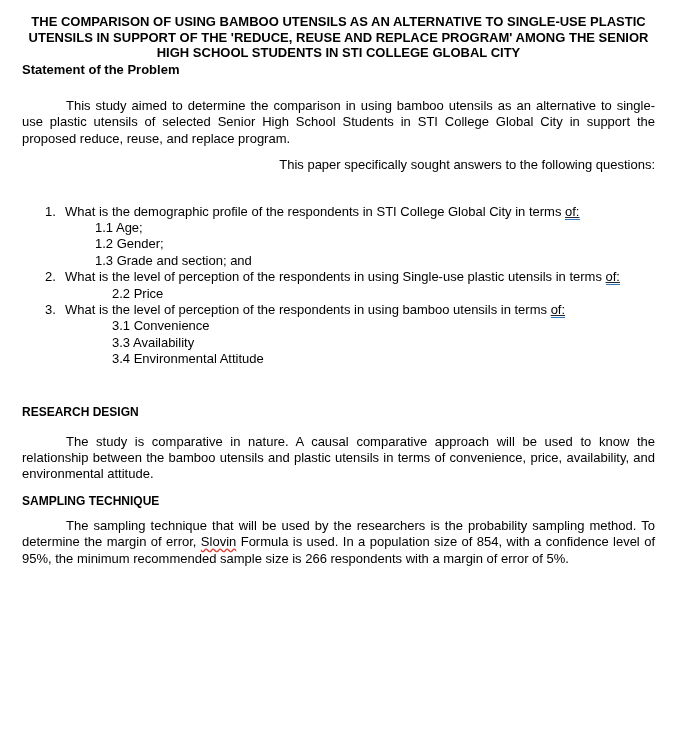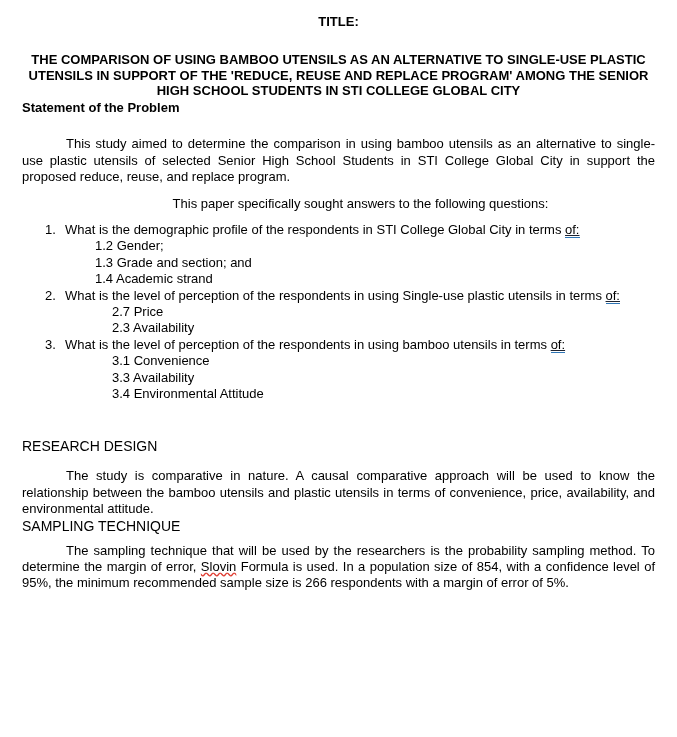--- a/index.html
+++ b/index.html
@@ -33,91 +33,89 @@
   .statement-heading {
     font-weight: bold;
     margin: 1px 0 20px 0;
   }
   .para {
     margin: 0;
     text-align: justify;
     text-indent: 44px;
   }
   .intro-para   { margin-bottom: 10px; }
-  .lead-para    { text-align: center; margin-bottom: 10px; }
+  .lead-para    { text-align: right; margin-bottom: 30px; }
   .questions    { margin-bottom: 36px; }
   .q-row {
     position: relative;
     padding-left: 43px;
     text-align: justify;
   }
   .q-num {
     position: absolute;
     left: 23px;
     top: 0;
   }
   .subs-a { padding-left: 73px; }
   .subs-b { padding-left: 90px; }
   .sub-line { text-align: left; }
   .section-heading {
-    font-size: 14px;
-    font-weight: normal;
+    font-size: 12px;
+    font-weight: bold;
     line-height: 17px;
     margin: 0 0 13px 0;
   }
-  .research-para { }
+  .research-para { margin-bottom: 10px; }
   .sampling-heading { margin-bottom: 8px; }
   .grammar {
     text-decoration: underline;
     text-decoration-color: #1f2430;
     border-bottom: 1px solid var(--grammar-color, #2e75b6);
   }
   .spell {
     text-decoration: underline;
     text-decoration-style: wavy;
     text-decoration-color: var(--spell-color, #e03c31);
     text-decoration-skip-ink: none;
   }
 </style>
 </head>
 <body style="color: rgb(0, 0, 0);">
 
 <div class="doc">
 
-  <p class="title-label">TITLE:</p>
 
   <p class="main-title">THE COMPARISON OF USING BAMBOO UTENSILS AS AN ALTERNATIVE TO SINGLE-USE PLASTIC UTENSILS IN SUPPORT OF THE 'REDUCE, REUSE AND REPLACE PROGRAM' AMONG THE SENIOR HIGH SCHOOL STUDENTS IN STI COLLEGE GLOBAL CITY</p>
 
   <p class="statement-heading">Statement of the Problem</p>
 
   <p class="para intro-para">This study aimed to determine the comparison in using bamboo utensils as an alternative to single-use plastic utensils of selected Senior High School Students in STI College Global City in support the proposed reduce, reuse, and replace program.</p>
 
   <p class="para lead-para">This paper specifically sought answers to the following questions:</p>
 
   <div class="questions">
 
     <div class="q-row">
       <span class="q-num">1.</span>
       <span>What is the demographic profile of the respondents in STI College Global City in terms</span>
       <span class="grammar">of:</span>
     </div>
     <div class="subs-a">
+      <div class="sub-line">1.1 Age;</div>
       <div class="sub-line">1.2 Gender;</div>
       <div class="sub-line">1.3 Grade and section; and</div>
-      <div class="sub-line">1.4 Academic strand</div>
     </div>
 
     <div class="q-row">
       <span class="q-num">2.</span>
       <span>What is the level of perception of the respondents in using Single-use plastic utensils in terms</span>
       <span class="grammar">of:</span>
     </div>
     <div class="subs-b">
-      <div class="sub-line">2.7 Price</div>
-      <div class="sub-line">2.3 Availability</div>
+      <div class="sub-line">2.2 Price</div>
     </div>
 
     <div class="q-row">
       <span class="q-num">3.</span>
       <span>What is the level of perception of the respondents in using bamboo utensils in terms</span>
       <span class="grammar">of:</span>
     </div>
     <div class="subs-b">
       <div class="sub-line">3.1 Convenience</div>
       <div class="sub-line">3.3 Availability</div>

